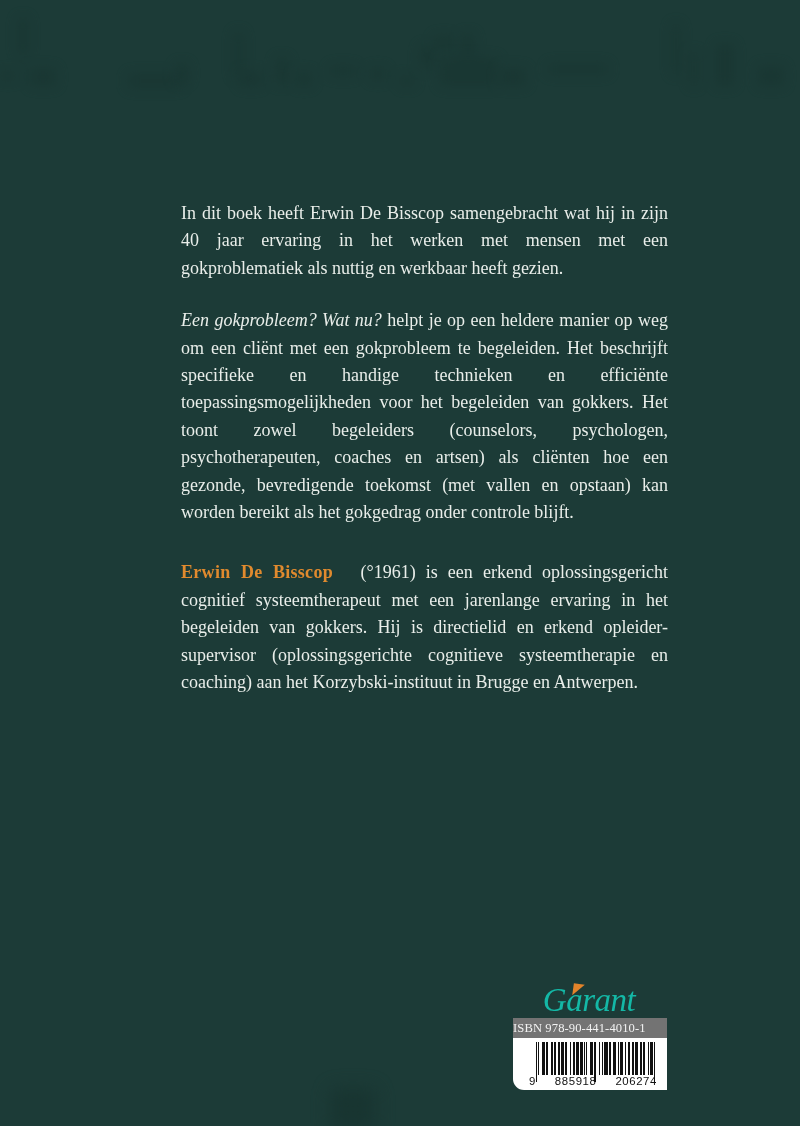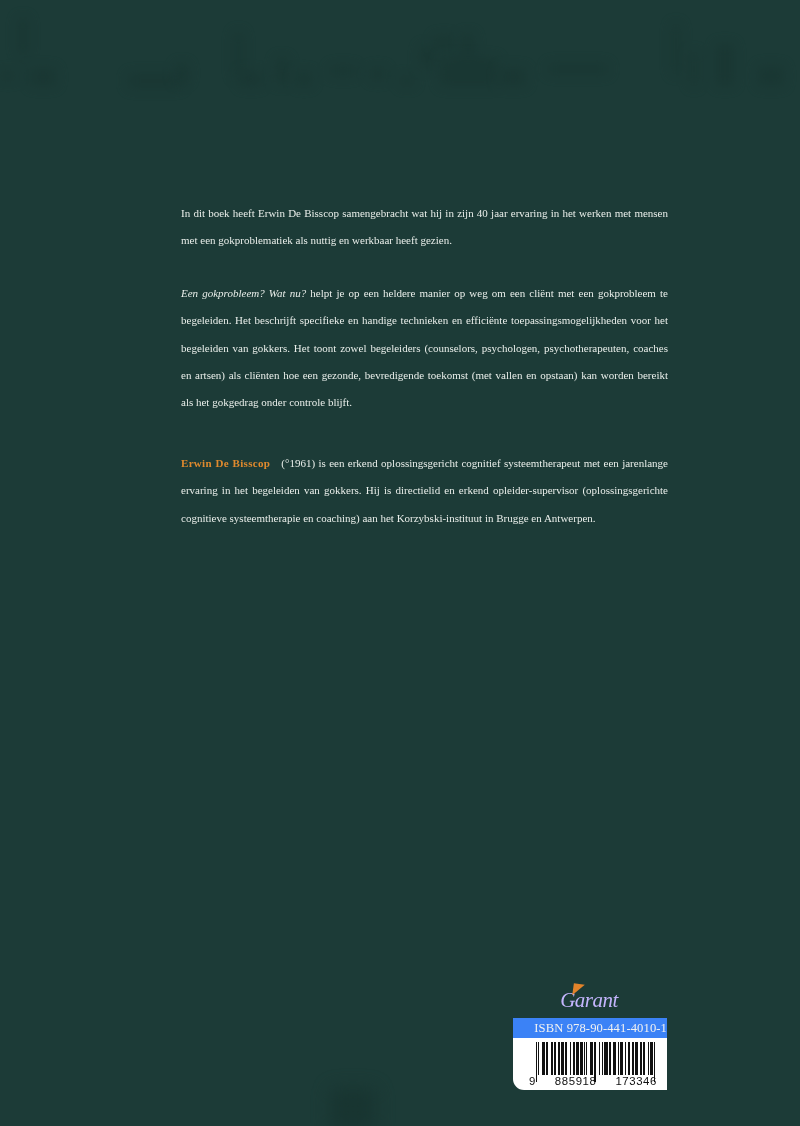--- a/index.html
+++ b/index.html
@@ -43,21 +43,21 @@
     pointer-events: none;
   }
 
   
   .copy {
     position: absolute;
     left: 181px;
     top: 200px;
     width: 487px;
     color: #e9eeea;
-    font-size: 11px;
+    font-size: 18px;
     line-height: 27.4px;
     text-align: justify;
     text-justify: inter-word;
   }
   .copy p {
     margin: 0 0 25px 0;
   }
   .copy p:last-child { margin-bottom: 0; }
 
   .booktitle {
@@ -81,42 +81,42 @@
     top: 982px;
     width: 154px;
   }
   .logo {
     position: relative;
     height: 36px;
     text-align: center;
   }
   .logo-word {
     display: inline-block;
-    color: #c4b5fd;
-    font-size: 21px;
+    color: #14b8a6;
+    font-size: 33px;
     line-height: 36px;
     font-style: italic;
     font-family: "Liberation Serif", "DejaVu Serif", serif;
     letter-spacing: -0.5px;
     position: relative;
     padding-right: 2px;
   }
   .logo-flag {
     position: absolute;
     left: 60px;
     top: 2px;
     width: 0; height: 0;
     border-left: 11px solid #e2832a;
     border-bottom: 12px solid transparent;
     transform: rotate(8deg);
   }
   .isbn-band {
-    background: #3b82f6;
+    background: #737373;
     height: 20px;
-    text-align: right;
+    text-align: left;
     color: #f2f2f2;
     font-size: 12.6px;
     line-height: 20px;
     letter-spacing: .1px;
     white-space: nowrap;
   }
   .barcode-box {
     background: #ffffff;
     height: 52px;
     border-bottom-left-radius: 11px;
@@ -261,18 +261,18 @@
           <i class="g" style="width: 2.24px; flex: 0 0 auto;"></i>
           <i style="width: 1.12px; flex: 0 0 auto;"></i>
           <i class="g" style="width: 1.12px; flex: 0 0 auto;"></i>
           <i style="width: 3.36px; flex: 0 0 auto;"></i>
           <i class="g tall" style="width: 1.12px; flex: 0 0 auto;"></i>
           <i class="tall" style="width: 1.12px; flex: 0 0 auto;"></i>
         </div>
       <div class="barcode-digits">
         <span>9</span>
         <span>885918</span>
-        <span>173346</span>
+        <span>206274</span>
       </div>
     </div>
   </div>
 
 </div>
 
 </body></html>

